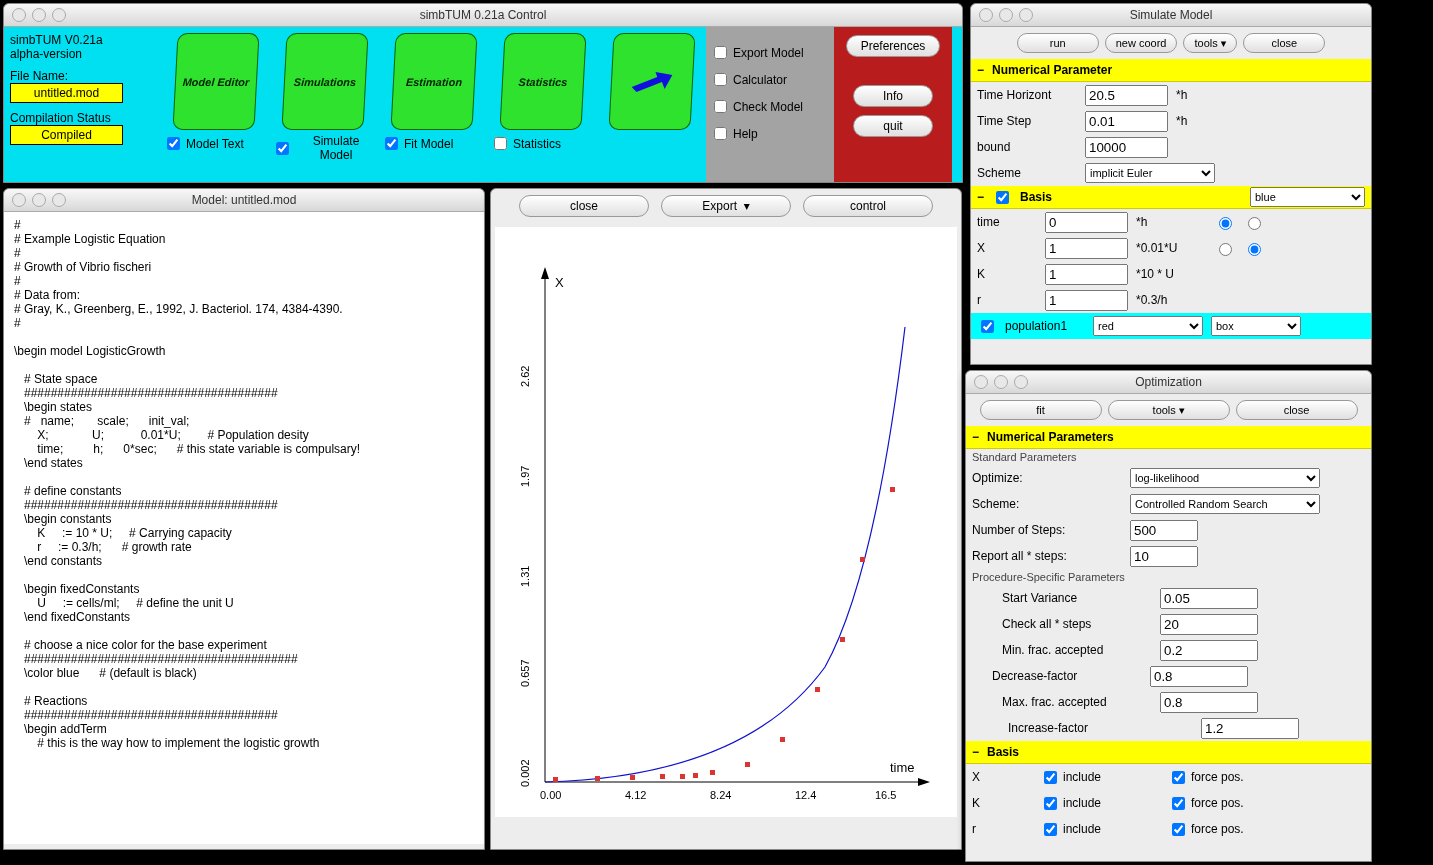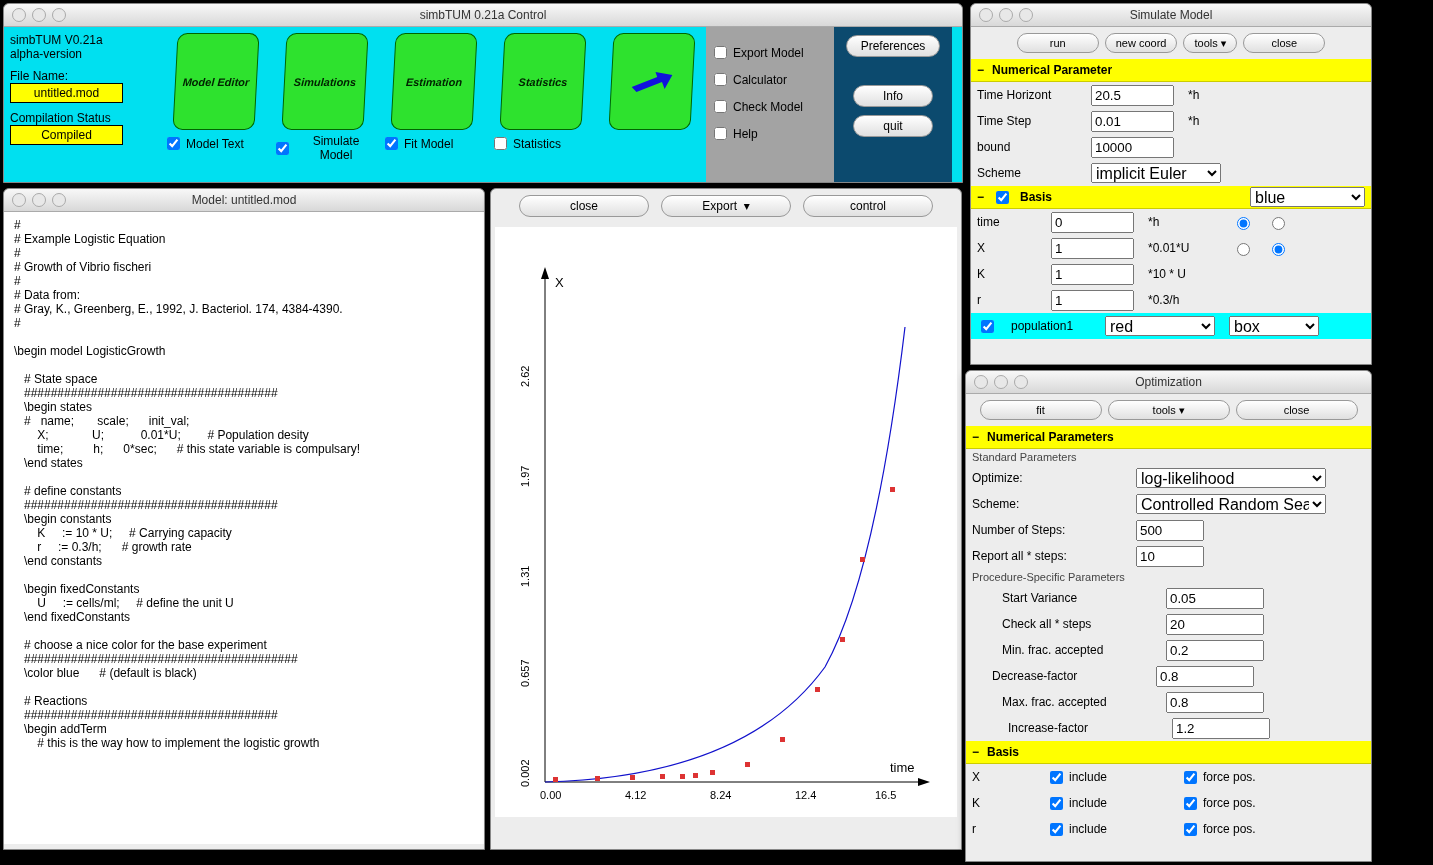--- a/index.html
+++ b/index.html
@@ -3,38 +3,38 @@
 <meta charset="utf-8">
 <style>
 body { margin:0; padding:0; font-family:"Lucida Grande",Helvetica,Arial,sans-serif; font-size:12px; background:#000; position:relative; width:1433px; height:865px; overflow:hidden; }
 .window { position:absolute; background:#ededed; border:1px solid #888; border-radius:6px 6px 0 0; box-shadow:0 2px 8px rgba(0,0,0,0.4); }
 .titlebar { height:22px; background:linear-gradient(#f8f8f8,#d8d8d8); border-bottom:1px solid #aaa; border-radius:6px 6px 0 0; display:flex; align-items:center; position:relative; }
 .traffic { display:flex; gap:6px; padding-left:8px; }
 .dot { width:12px; height:12px; border-radius:50%; background:#e8e8e8; border:1px solid #aaa; }
 .title { position:absolute; left:0; right:0; text-align:center; font-size:12px; color:#333; pointer-events:none; }
 .mac-btn { display:inline-flex; align-items:center; justify-content:center; height:20px; padding:0 14px; background:linear-gradient(#ffffff,#e0e0e0); border:1px solid #999; border-radius:11px; font-size:12px; cursor:pointer; color:#000; }
 .mac-btn-sm { height:18px; padding:0 10px; border-radius:10px; font-size:11px; }
-select.val { height:20px; font-size:16px; }
+select.val { height:20px; font-size:11px; }
 
 #control .body { display:flex; background:#00e0f0; height:155px; }
 #control .panelA { width:145px; background:#00e0f0; padding:6px; font-size:12px; }
 .yellow-pill { background:#ff0; border:1px solid #000; padding:2px 8px; display:inline-block; text-align:center; font-size:12px; }
 .icon-card { width:105px; text-align:center; padding:6px 2px; }
 .icon-card .pic { width:80px; height:95px; margin:0 auto 4px; background:#2ee22e; border:1px solid #060; border-radius:10px; display:flex; align-items:center; justify-content:center; font-weight:bold; font-style:italic; color:#020; font-size:11px; transform:skewX(-3deg); }
 .cbline { display:flex; align-items:center; gap:3px; font-size:12px; }
 #control .panelC { width:120px; padding:8px 4px; background:#a3a3a3; font-size:12px; }
-#control .panelD { width:110px; padding:8px 4px; background:#0c4a6e; display:flex; flex-direction:column; gap:8px; align-items:center; }
+#control .panelD { width:110px; padding:8px 4px; background:#b91c1c; display:flex; flex-direction:column; gap:8px; align-items:center; }
 
 #model .content { padding:6px 10px; background:#fff; font-family:"Lucida Grande",Helvetica; font-size:12px; white-space:pre; overflow:hidden; height:620px; color:#000;}
 
 #cs0 .bar { display:flex; gap:12px; padding:6px 8px; justify-content:center; }
 #cs0 .plot { position:relative; background:#fff; margin:4px; height:590px; }
 
 .section-hdr { background:#ff0; height:22px; display:flex; align-items:center; padding:0 6px; font-weight:bold; font-size:12px; gap:8px; border-bottom:1px solid #cc0; }
-.row { display:flex; align-items:center; height:26px; padding:0 6px; gap:14px; font-size:12px; }
+.row { display:flex; align-items:center; height:26px; padding:0 6px; gap:8px; font-size:12px; }
 .row .lbl { width:100px; }
 .row .unit { font-size:12px; color:#000; }
 #sim .toolbar,#opt .toolbar { padding:6px; display:flex; gap:6px; justify-content:center; }
 #opt .row .lbl { width:150px; }
 #opt .grp-lbl { font-size:11px; padding:2px 6px; color:#444; }
 .cyan-row { background:#0ff; }
 </style>
 </head>
 <body>
 
@@ -342,21 +342,21 @@
  <div class="row">
       <span class="lbl" style="margin-left:20px">Decrease-factor</span>
       <input class="val" style="width: 90px;" value="0.8">
     </div>
  <div class="row">
       <span class="lbl" style="margin-left:30px">Max. frac. accepted</span>
       <input class="val" style="width: 90px;" value="0.8">
     </div>
  <div class="row">
       <span class="lbl" style="margin-left:36px">Increase-factor</span>
-      <input class="val" style="width: 90px;" value="1.2">
+      <input class="val" style="width: 90px; margin-left: 35px;" value="1.2">
     </div>
  <div class="section-hdr">
       <span>−</span>
       <span>Basis</span>
     </div>
  <div class="row">
       <span style="width:60px">X</span>
       <label class="cbline" style="width:120px">
         <input type="checkbox" checked="" style="">
         <span>include</span>

